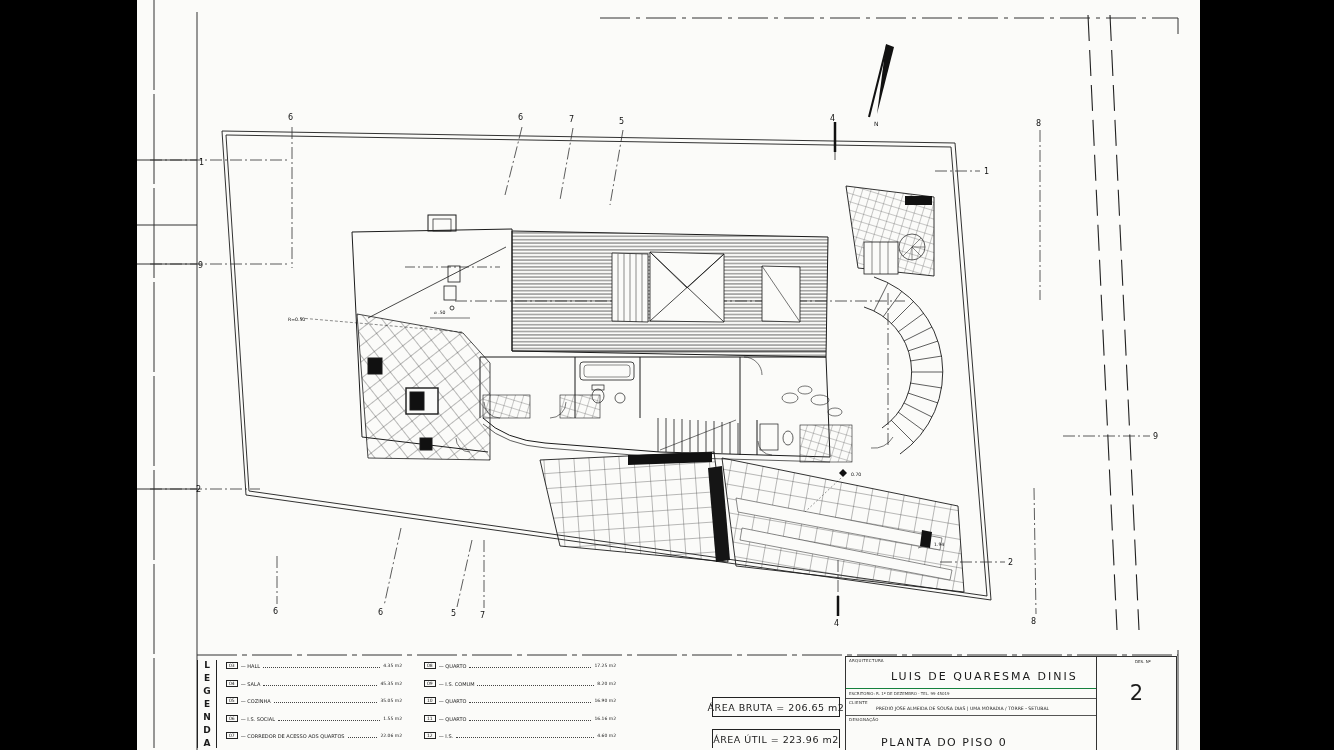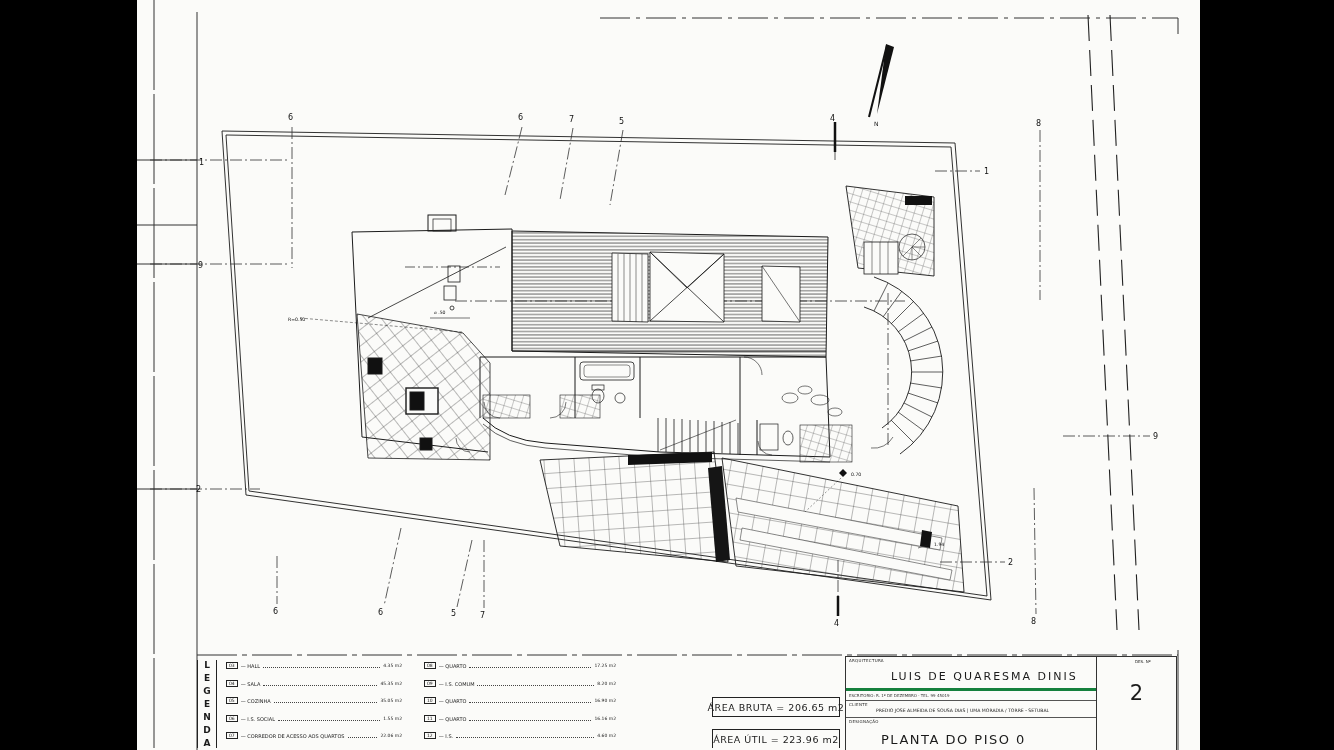--- a/index.html
+++ b/index.html
@@ -22,29 +22,29 @@
   
   .area-box{position:absolute;left:712px;width:126px;height:18px;border:1px solid #222;background:#fbfbf9;
       font-size:9.5px;letter-spacing:.5px;display:flex;align-items:center;justify-content:center;white-space:nowrap;}
   #area-bruta{top:697px;}
   #area-util{top:729px;border-bottom:none;}
   
   .tb{position:absolute;left:845px;top:656px;width:330px;height:94px;
       border:1px solid #333;border-bottom:none;background:#fbfbf9;}
   .tb-main{position:absolute;left:0;top:0;width:250px;height:94px;}
   .tb-side{position:absolute;left:250px;top:0;width:79px;height:94px;border-left:1px solid #333;}
-  .tb-r1{height:31px;border-bottom:3px solid #15803d;position:relative;}
+  .tb-r1{height:31px;border-bottom:1px solid #15803d;position:relative;}
   .tb-r2{height:9px;border-bottom:1px solid #555;position:relative;}
   .tb-r3{height:16px;border-bottom:1px solid #555;position:relative;}
   .tb-r4{height:30px;position:relative;}
   .tb-tiny{position:absolute;left:3px;top:1px;font-size:4px;letter-spacing:.3px;color:#222;}
   .tb-name{position:absolute;left:45px;top:13px;font-size:11px;letter-spacing:2px;white-space:nowrap;}
   .tb-office{position:absolute;left:3px;top:2px;font-size:4px;color:#333;white-space:nowrap;}
   .tb-client{position:absolute;left:30px;top:7px;font-size:4.6px;color:#222;white-space:nowrap;}
-  .tb-desig{position:absolute;left:35px;top:14px;font-size:13px;letter-spacing:1.5px;white-space:nowrap;}
+  .tb-desig{position:absolute;left:35px;top:20px;font-size:11px;letter-spacing:1.5px;white-space:nowrap;}
   .tb-desno{position:absolute;left:38px;top:2px;font-size:4px;}
   .tb-num{position:absolute;left:0;top:24px;width:79px;text-align:center;font-size:21px;}
 </style>
 </head>
 <body>
 
 <div id="stage">
   <div class="page"></div>
 
   <svg width="1334" height="750" viewBox="0 0 1334 750">

